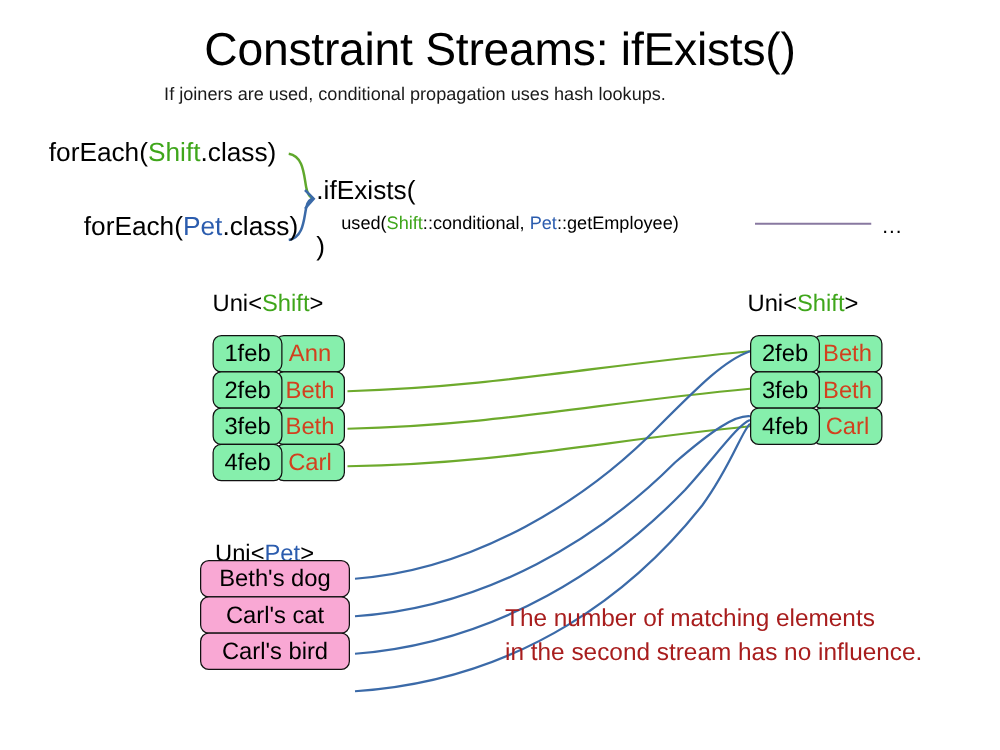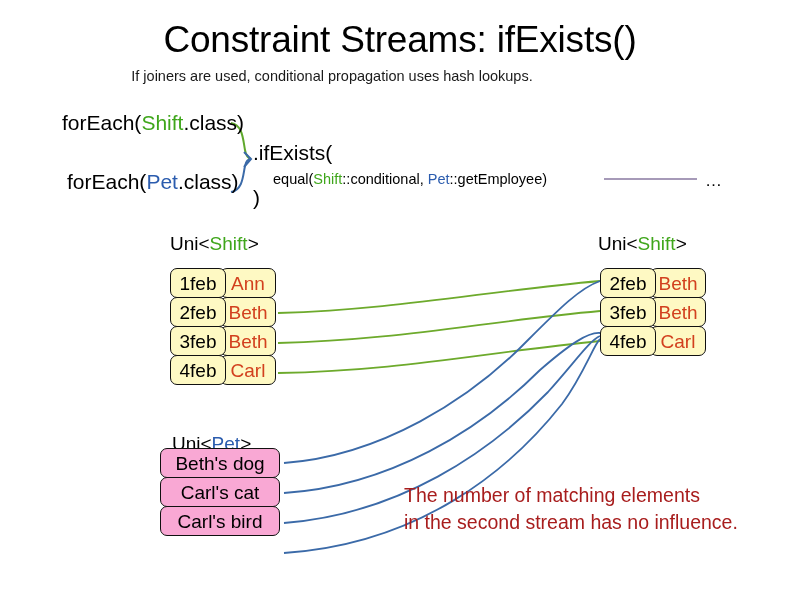--- a/index.html
+++ b/index.html
@@ -51,21 +51,21 @@
     color: #1a1a1a;
   }
   
   .code-line {
     position: absolute;
     font-size: 21px;
     line-height: 26px;
     white-space: nowrap;
     color: #000;
   }
-  .cl-shift { left: 62px; top: 110px; }
+  .cl-shift { left: 39px; top: 110px; }
   .cl-pet   { left: 47px; top: 169px; margin-left: 20px; }
   .cl-if    { left: 253px; top: 140px; }
   .cl-equal { left: 273px; top: 170px; font-size: 14.5px; line-height: 18px; }
   .cl-close { left: 253px; top: 185px; }
   .kw-green { color: #3FA61B; }
   .kw-blue  { color: #2B5CAE; }
   .ellipsis {
     position: absolute;
     left: 705px;
     top: 171px;
@@ -102,21 +102,21 @@
     border: 1.6px solid #111111;
     border-radius: 7px;
     display: flex;
     align-items: center;
     justify-content: center;
     font-size: 19px;
     line-height: 19px;
     white-space: nowrap;
     overflow: hidden;
   }
-  .cell.green { background: #fef9c3; }
+  .cell.green { background: #86efac; }
   .cell.blue  { background: #f9a8d4; }
   .cell.date {
     left: 0;
     width: 56px;
     color: #000000;
     z-index: 2;
   }
   .cell.name {
     left: 50px;
     width: 56px;
@@ -181,21 +181,21 @@
     <span>forEach(</span><span class="kw-green">Shift</span><span>.class)</span>
   </div>
 
   <div class="code-line cl-pet">
     <span>forEach(</span><span class="kw-blue">Pet</span><span>.class)</span>
   </div>
 
   <div class="code-line cl-if">.ifExists(</div>
 
   <div class="code-line cl-equal">
-    <span>equal(</span><span class="kw-green">Shift</span><span>::conditional, </span><span class="kw-blue">Pet</span><span>::getEmployee)</span>
+    <span>used(</span><span class="kw-green">Shift</span><span>::conditional, </span><span class="kw-blue">Pet</span><span>::getEmployee)</span>
   </div>
 
   <div class="code-line cl-close">)</div>
   <div class="ellipsis">…</div>
 
   <div class="uni-label uni-shift-left">
     <span>Uni&lt;</span><span class="kw-green">Shift</span><span>&gt;</span>
   </div>
 
   <div class="table" id="table-shift-left">

